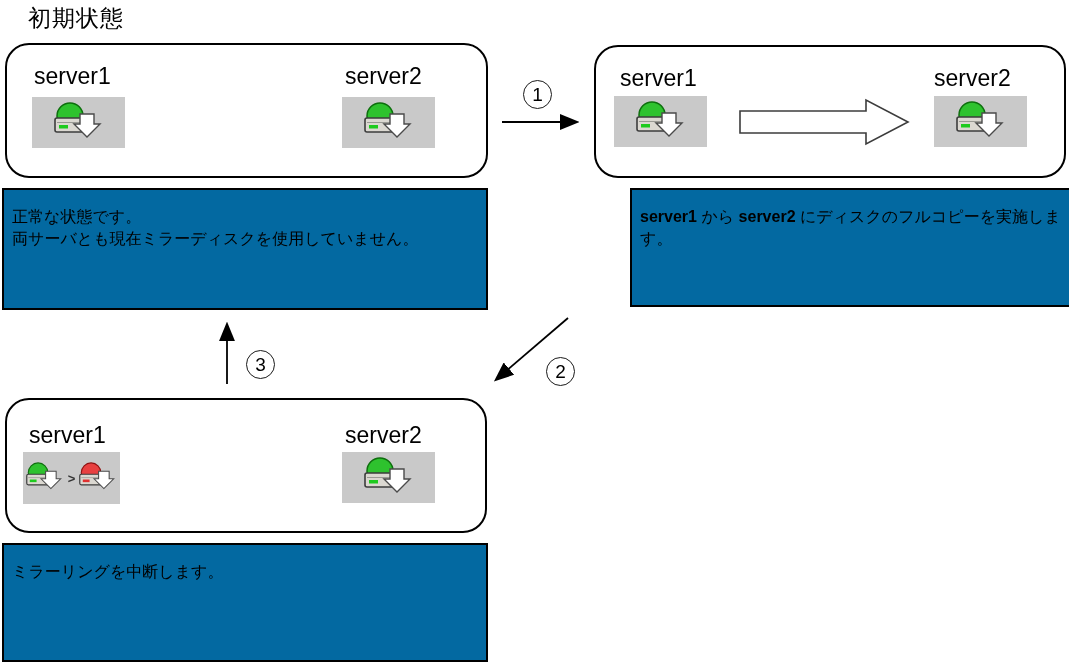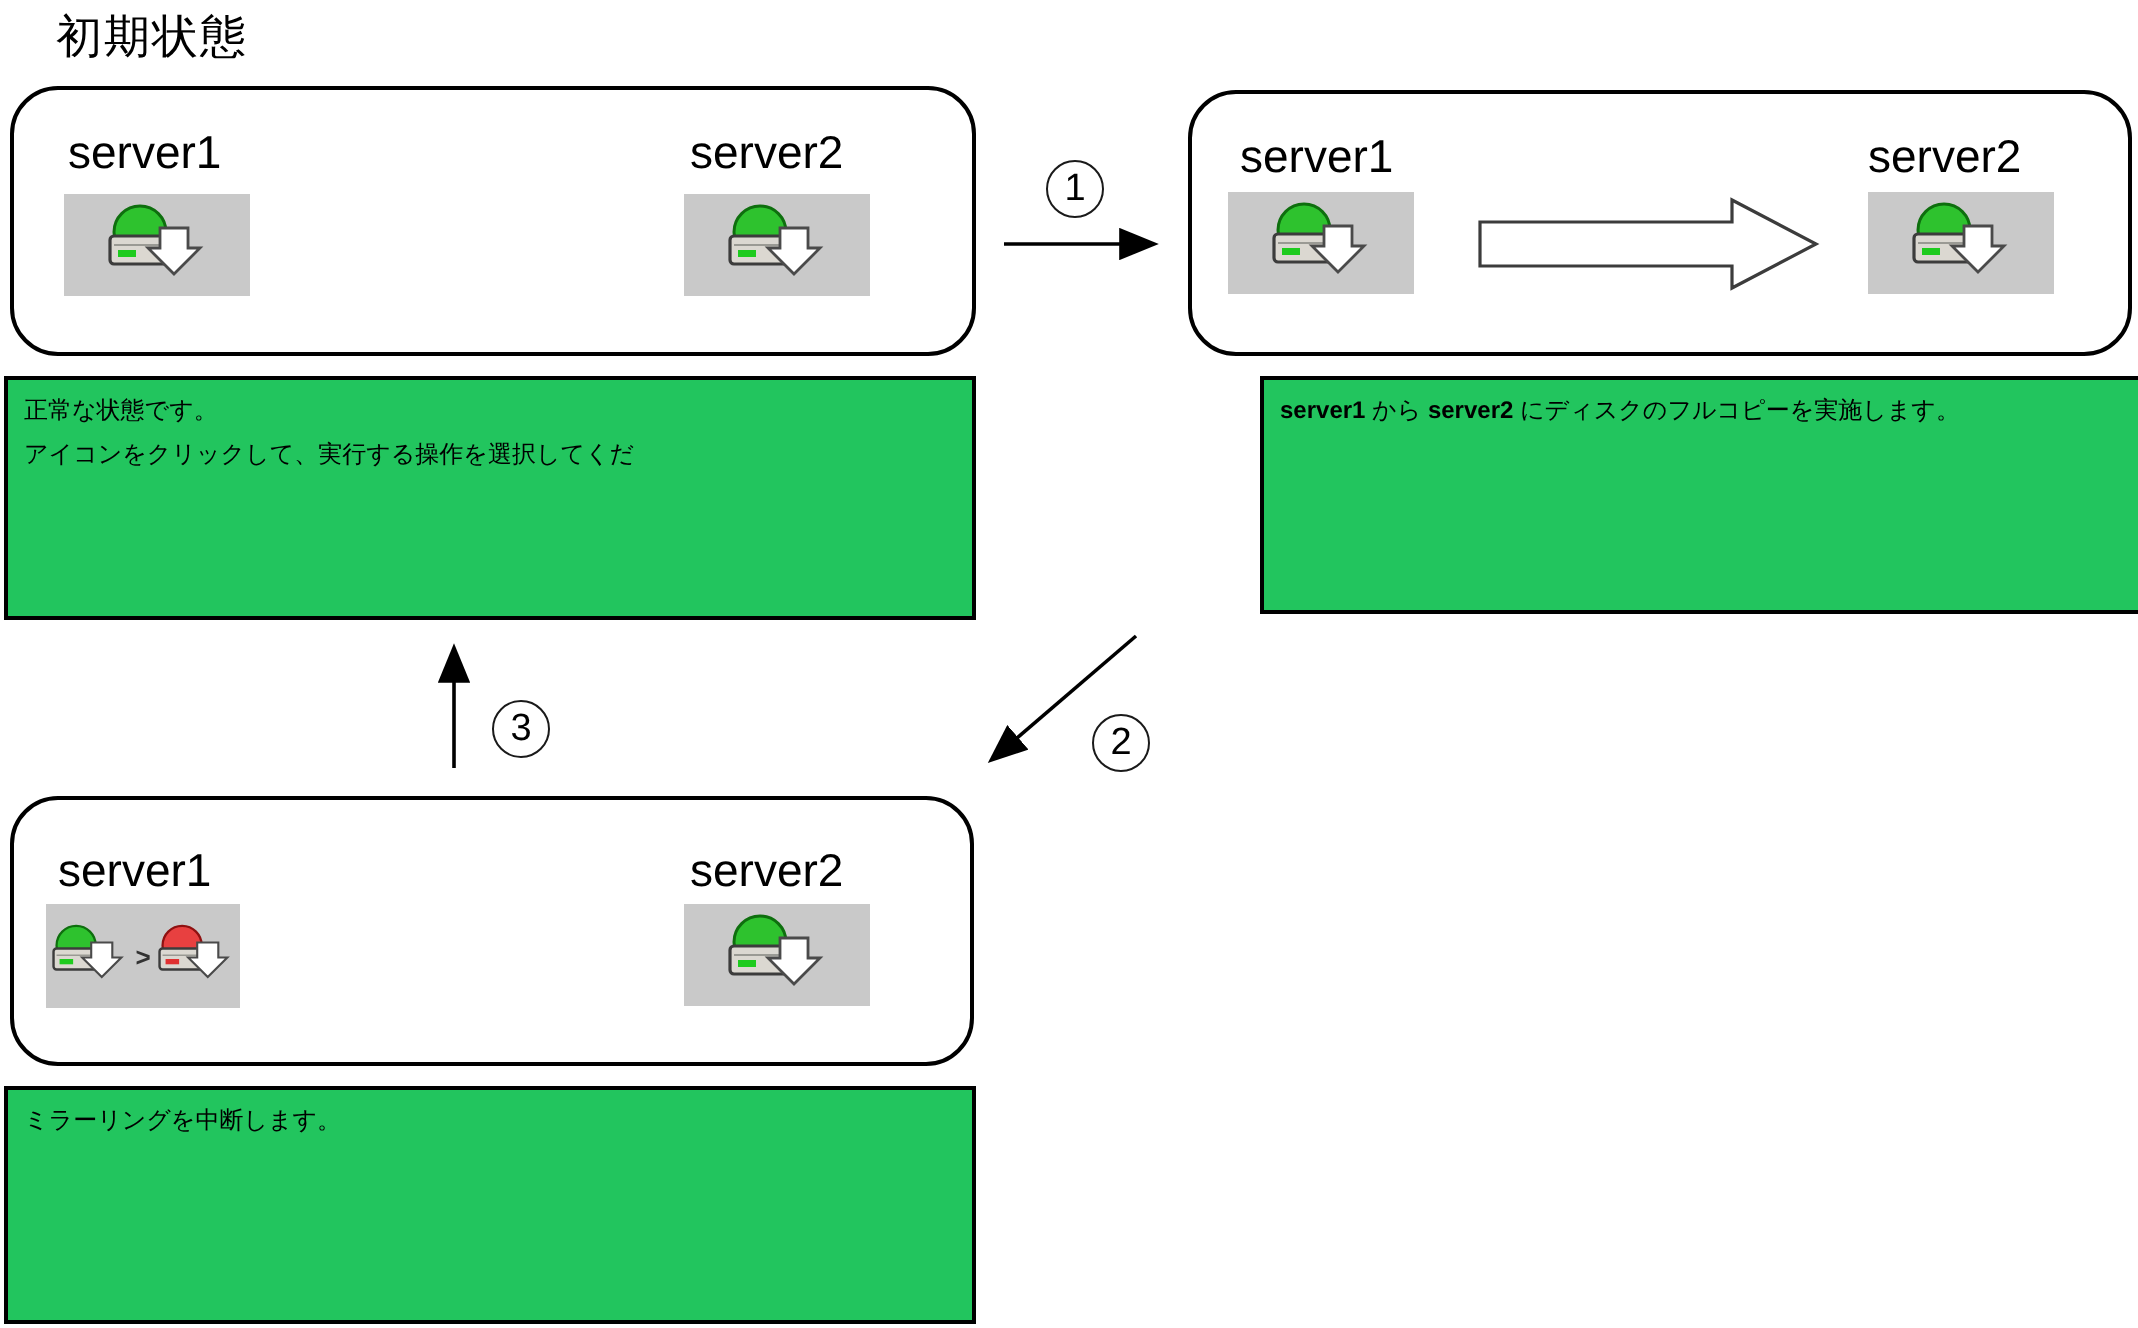--- a/index.html
+++ b/index.html
@@ -12,21 +12,21 @@
   .page-title{left:28px;top:3px;font-size:23px;letter-spacing:1px;font-weight:500;}
   
   .state-box{border:2px solid #000;border-radius:24px;background:#fff;}
   .server-label{font-size:23px;line-height:24px;white-space:nowrap;}
   
   .disk-tile{background:#c9c9c9;display:flex;align-items:center;justify-content:center;cursor:pointer;}
   .tile-single{width:93px;height:51px;}
   .tile-dual{width:97px;height:52px;gap:1px;}
   .pair-sep{font-size:13px;font-weight:bold;color:#333;line-height:1;}
   
-  .desc-box{border:2px solid #000;background:#22c55e;font-size:12px;line-height:22px;padding:4px 8px;box-sizing:border-box;}
+  .desc-box{border:2px solid #000;background:#0369a1;font-size:16px;line-height:22px;padding:16px 8px;box-sizing:border-box;}
   .desc-box .b{font-weight:bold;}
   
   .step-badge{width:27px;height:27px;border:1.5px solid #1a1a1a;border-radius:50%;
     display:flex;align-items:center;justify-content:center;font-size:19px;background:#fff;}
   
   .fullcopy{width:174px;height:54px;}
   .fullcopy-label{position:absolute;left:6px;top:15px;width:120px;text-align:center;
     font-size:17px;font-weight:bold;line-height:24px;white-space:nowrap;}
   .overlay{left:0;top:0;pointer-events:none;}
 </style>
@@ -76,21 +76,21 @@
         <rect x="5" y="17" width="37" height="14" rx="2" fill="#dbd8d1" stroke="#3c3c3c" stroke-width="1.6"></rect>
         <line x1="7" y1="21.5" x2="40" y2="21.5" stroke="#9a9a94" stroke-width="1"></line>
         <rect x="9" y="24" width="9" height="3.5" fill="#1ecb1e"></rect>
         <polygon points="30,13 44,13 44,23 50,23 37,36 24,23 30,23" fill="#ffffff" stroke="#4a4a4a" stroke-width="1.4"></polygon>
       </svg>
     </div>
   </div>
 
   <div class="abs desc-box" style="left:2px;top:188px;width:486px;height:122px;">
     <div>正常な状態です。</div>
-    <div>アイコンをクリックして、実行する操作を選択してくだ</div>
+    <div>両サーバとも現在ミラーディスクを使用していません。</div>
   </div>
 
   <div class="abs state-box" style="left:594px;top:45px;width:468px;height:129px;">
     <div class="abs server-label" style="left:24px;top:19px;">server1</div>
     <div class="abs disk-tile tile-single" style="left:18px;top:49px;">
       <svg viewBox="0 0 58 44" width="58" height="44">
         <circle cx="20" cy="15" r="13" fill="#2ec22e" stroke="#0e6f0e" stroke-width="1.5"></circle>
         <rect x="5" y="17" width="37" height="14" rx="2" fill="#dbd8d1" stroke="#3c3c3c" stroke-width="1.6"></rect>
         <line x1="7" y1="21.5" x2="40" y2="21.5" stroke="#9a9a94" stroke-width="1"></line>
         <rect x="9" y="24" width="9" height="3.5" fill="#1ecb1e"></rect>

